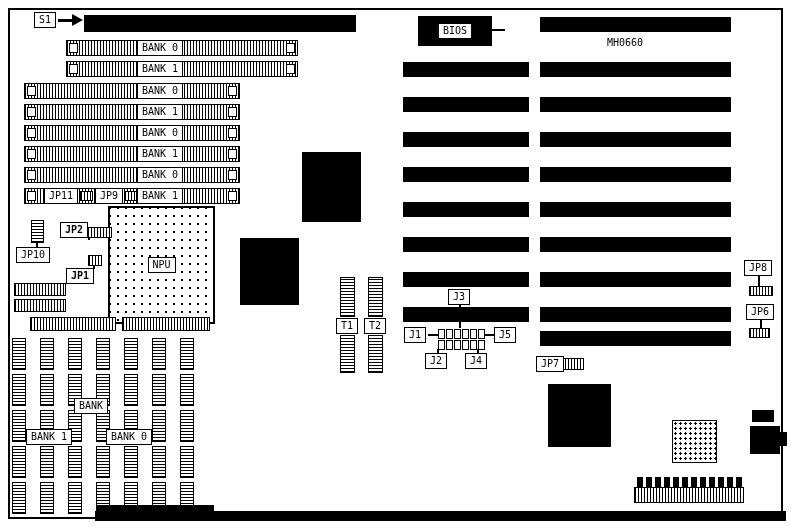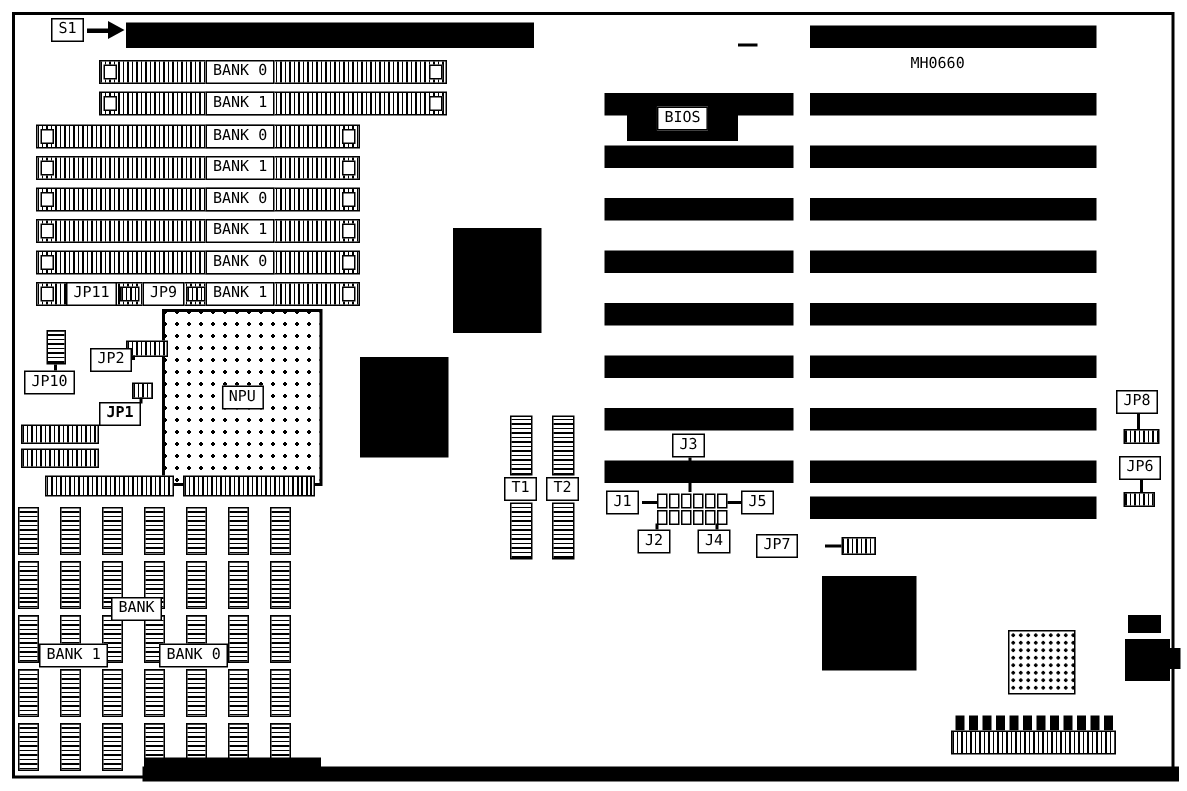--- a/index.html
+++ b/index.html
@@ -98,35 +98,35 @@
   <div class="hv" style="left:80px; top:191px; width:13px; height:10px;"></div>
   <div class="lbl" style="left:95px; top:188px;text-align:right;">JP9</div>
   <div class="hv" style="left:124px; top:191px; width:13px; height:10px;"></div>
 
   <div class="hh" style="left:31px; top:220px; width:13px; height:23px;"></div>
   <div class="line" style="left:36px; top:243px; width:2px; height:5px;"></div>
   <div class="lbl" style="left:16px; top:247px;">JP10</div>
 
   <div class="hv" style="left:84px; top:227px; width:28px; height:11px;"></div>
   <div class="line" style="left:88px; top:237px; width:2px; height:3px;"></div>
-  <div class="lbl" style="left:60px; top:232px;">JP2</div>
+  <div class="lbl" style="left:60px; top:222px;font-weight:bold;">JP2</div>
 
   <div class="hv" style="left:88px; top:255px; width:14px; height:11px;"></div>
   <div class="line" style="left:93px; top:265px; width:2px; height:4px;"></div>
   <div class="lbl" style="left:66px; top:268px;font-weight:bold;">JP1</div>
 
   <div class="pga" style="left:108px; top:206px; width:107px; height:118px;">
     <div class="lbl" style="left:50%; top:50%; transform:translate(-50%,-50%);">NPU</div>
   </div>
 
   <div class="chip" style="left:302px; top:152px; width:59px; height:70px;"></div>
   <div class="chip" style="left:240px; top:238px; width:59px; height:67px;"></div>
   <div class="chip" style="left:548px; top:384px; width:63px; height:63px;"></div>
 
-  <div class="chip" style="left:418px; top:16px; width:74px; height:30px;margin-top:48px;">
+  <div class="chip" style="left:418px; top:16px; width:74px; height:30px;">
     <div class="lbl" style="left:50%; top:50%; transform:translate(-50%,-50%);">BIOS</div>
   </div>
   <div class="line" style="left:492px; top:29px; width:13px; height:2px;"></div>
 
   <div class="txt" style="left:607px; top:37px;">MH0660</div>
 
   <div class="slot" style="left:403px; top:62px;  width:126px;"></div>
   <div class="slot" style="left:403px; top:97px;  width:126px;"></div>
   <div class="slot" style="left:403px; top:132px; width:126px;"></div>
   <div class="slot" style="left:403px; top:167px; width:126px;"></div>
@@ -171,21 +171,21 @@
   <div class="lbl" style="left:448px; top:289px;">J3</div>
   <div class="lbl" style="left:404px; top:327px;">J1</div>
   <div class="line" style="left:428px; top:334px; width:10px; height:2px;"></div>
   <div class="lbl" style="left:425px; top:353px;">J2</div>
   <div class="line" style="left:437px; top:349px; width:2px; height:5px;"></div>
   <div class="lbl" style="left:465px; top:353px;">J4</div>
   <div class="line" style="left:477px; top:349px; width:2px; height:5px;"></div>
   <div class="lbl" style="left:494px; top:327px;">J5</div>
   <div class="line" style="left:485px; top:334px; width:9px; height:2px;"></div>
 
-  <div class="lbl" style="left:504px; top:356px;">JP7</div>
+  <div class="lbl" style="left:536px; top:356px;">JP7</div>
   <div class="line" style="left:550px; top:363px; width:11px; height:2px;"></div>
   <div class="hv" style="left:561px; top:358px; width:23px; height:12px;"></div>
 
 
   <div class="lbl" style="left:744px; top:260px;">JP8</div>
   <div class="line" style="left:758px; top:276px; width:2px; height:10px;"></div>
   <div class="hv" style="left:749px; top:286px; width:24px; height:10px;"></div>
   <div class="lbl" style="left:746px; top:304px;">JP6</div>
   <div class="line" style="left:760px; top:320px; width:2px; height:8px;"></div>
   <div class="hv" style="left:749px; top:328px; width:21px; height:10px;"></div>

